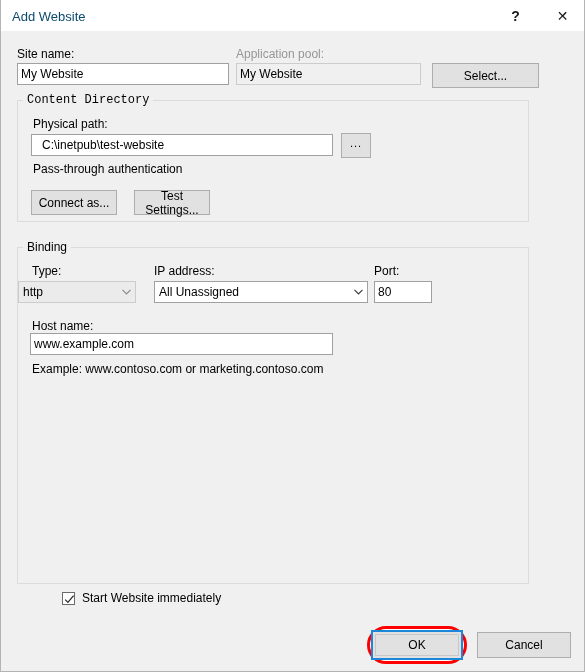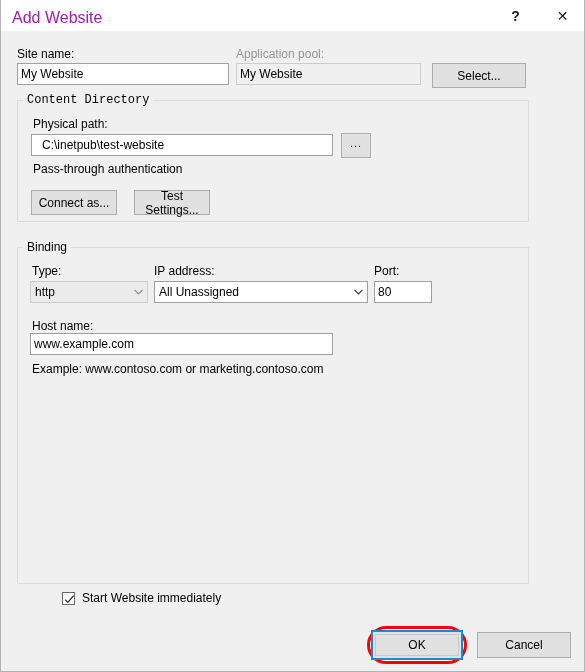--- a/index.html
+++ b/index.html
@@ -28,22 +28,22 @@
   .titlebar {
     position: absolute;
     left: 0; top: 0;
     width: 585px; height: 32px;
     background: #ffffff;
     border-bottom: 1px solid #f0f0f0;
   }
   .titlebar-text {
     position: absolute;
     left: 11px; top: 9px;
-    font-size: 16px;
-    color: #a21caf;
+    font-size: 13px;
+    color: #0c4a6e;
     white-space: nowrap;
   }
   .title-btn {
     position: absolute;
     top: 0;
     width: 45px; height: 31px;
     display: flex;
     align-items: center;
     justify-content: center;
     cursor: default;
@@ -210,41 +210,41 @@
     <div class="titlebar-text">Add Website</div>
     <div class="title-btn help">?</div>
     <div class="title-btn close">✕</div>
   </div>
 
   <div class="lbl" style="left:16px; top:47px;">Site name:</div>
   <input class="tbox" style="left: 16px; top: 63px; width: 212px;" value="My Website">
 
   <div class="lbl disabled" style="left:235px; top:47px;">Application pool:</div>
   <input class="tbox readonly-gray" style="left: 235px; top: 63px; width: 185px;" readonly="" value="My Website">
-  <button class="btn" style="left:431px; top:63px; width:94px;">Select...</button>
+  <button class="btn" style="left:431px; top:63px; width:107px;">Select...</button>
 
   <div class="group" style="left:16px; top:100px; width:512px; height:122px;"></div>
   <div class="group-label" style="left:22px; top:93px;font-family:Liberation Mono, monospace;">Content Directory</div>
 
   <div class="lbl" style="left:32px; top:117px;">Physical path:</div>
   <input class="tbox" style="left: 30px; top: 134px; width: 302px; padding-left: 10px;" value="C:\inetpub\test-website">
   <button class="btn" style="left:340px; top:133px; width:30px; height:25px;">
     <span class="dots">...</span>
   </button>
 
   <div class="lbl" style="left:32px; top:162px;">Pass-through authentication</div>
 
   <button class="btn" style="left:30px; top:190px; width:86px;">Connect as...</button>
   <button class="btn" style="left:133px; top:190px; width:76px;">Test Settings...</button>
 
   <div class="group" style="left:16px; top:247px; width:512px; height:337px;"></div>
   <div class="group-label" style="left:22px; top:240px;">Binding</div>
 
   <div class="lbl" style="left:31px; top:264px;">Type:</div>
-  <div class="combo disabled" style="left:29px; top:281px; width:118px;">
+  <div class="combo disabled" style="left:17px; top:281px; width:118px;">
     <span class="combo-text">http</span>
     <span class="combo-arrow">
       <svg width="9" height="6" viewBox="0 0 9 6">
           <path d="M0.5 0.8 L4.5 4.8 L8.5 0.8" fill="none" stroke="#8c8c8c" stroke-width="1.2"></path>
         </svg>
     </span>
   </div>
 
   <div class="lbl" style="left:153px; top:264px;">IP address:</div>
   <div class="combo" style="left:153px; top:281px; width:214px;">

